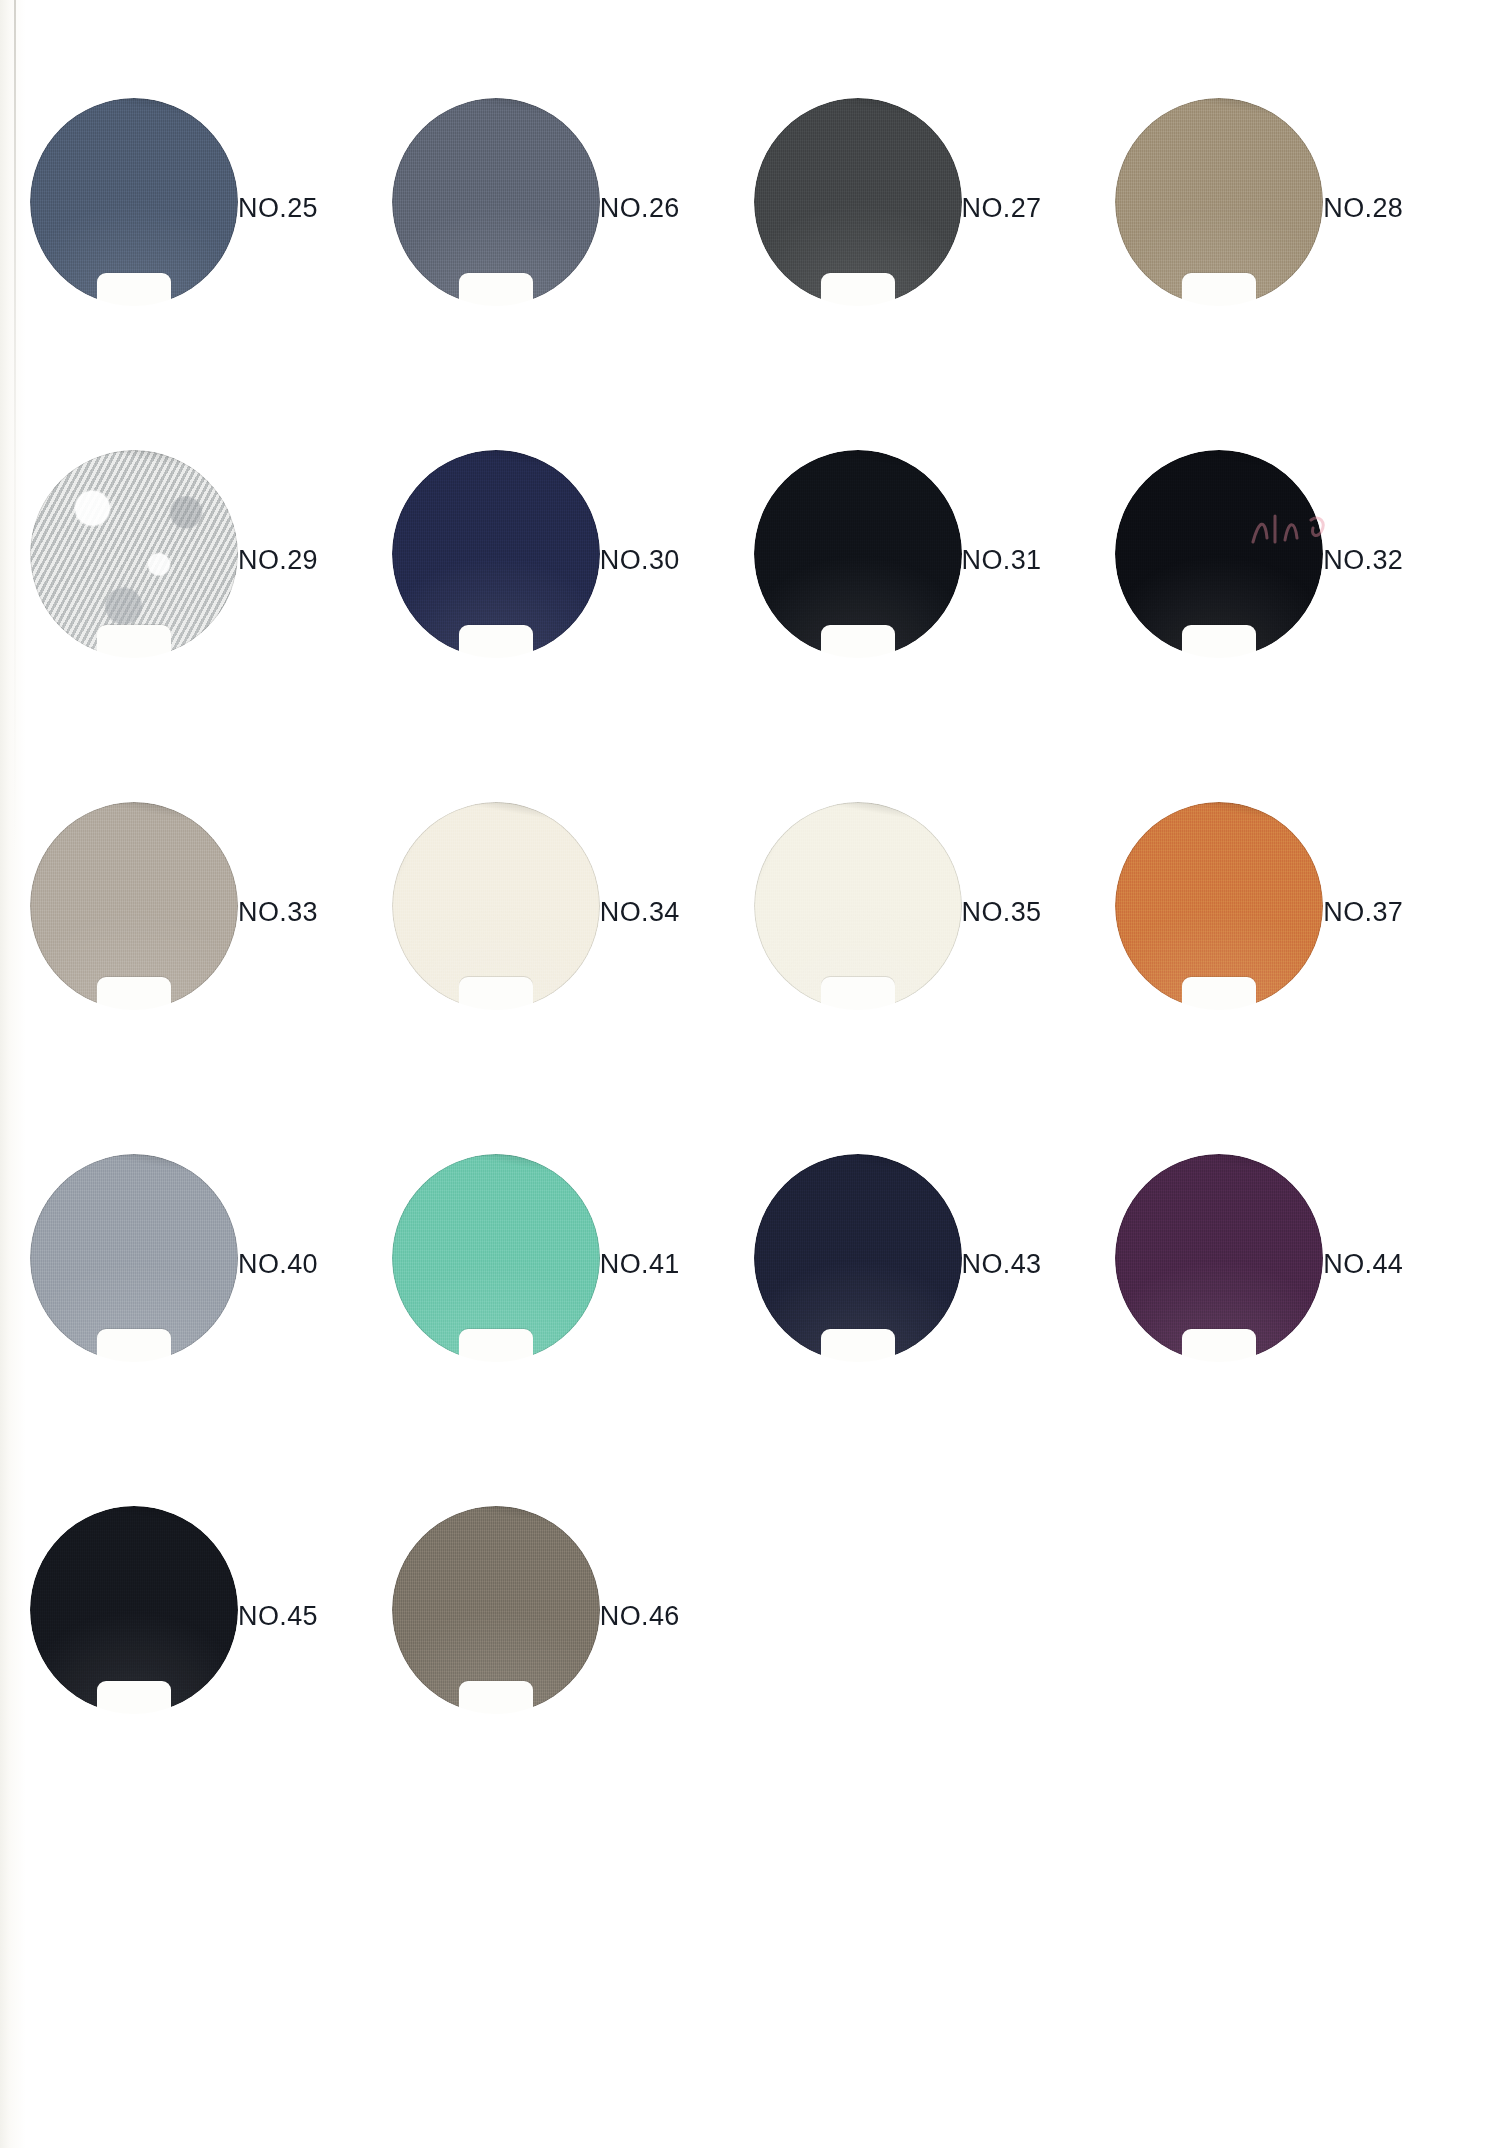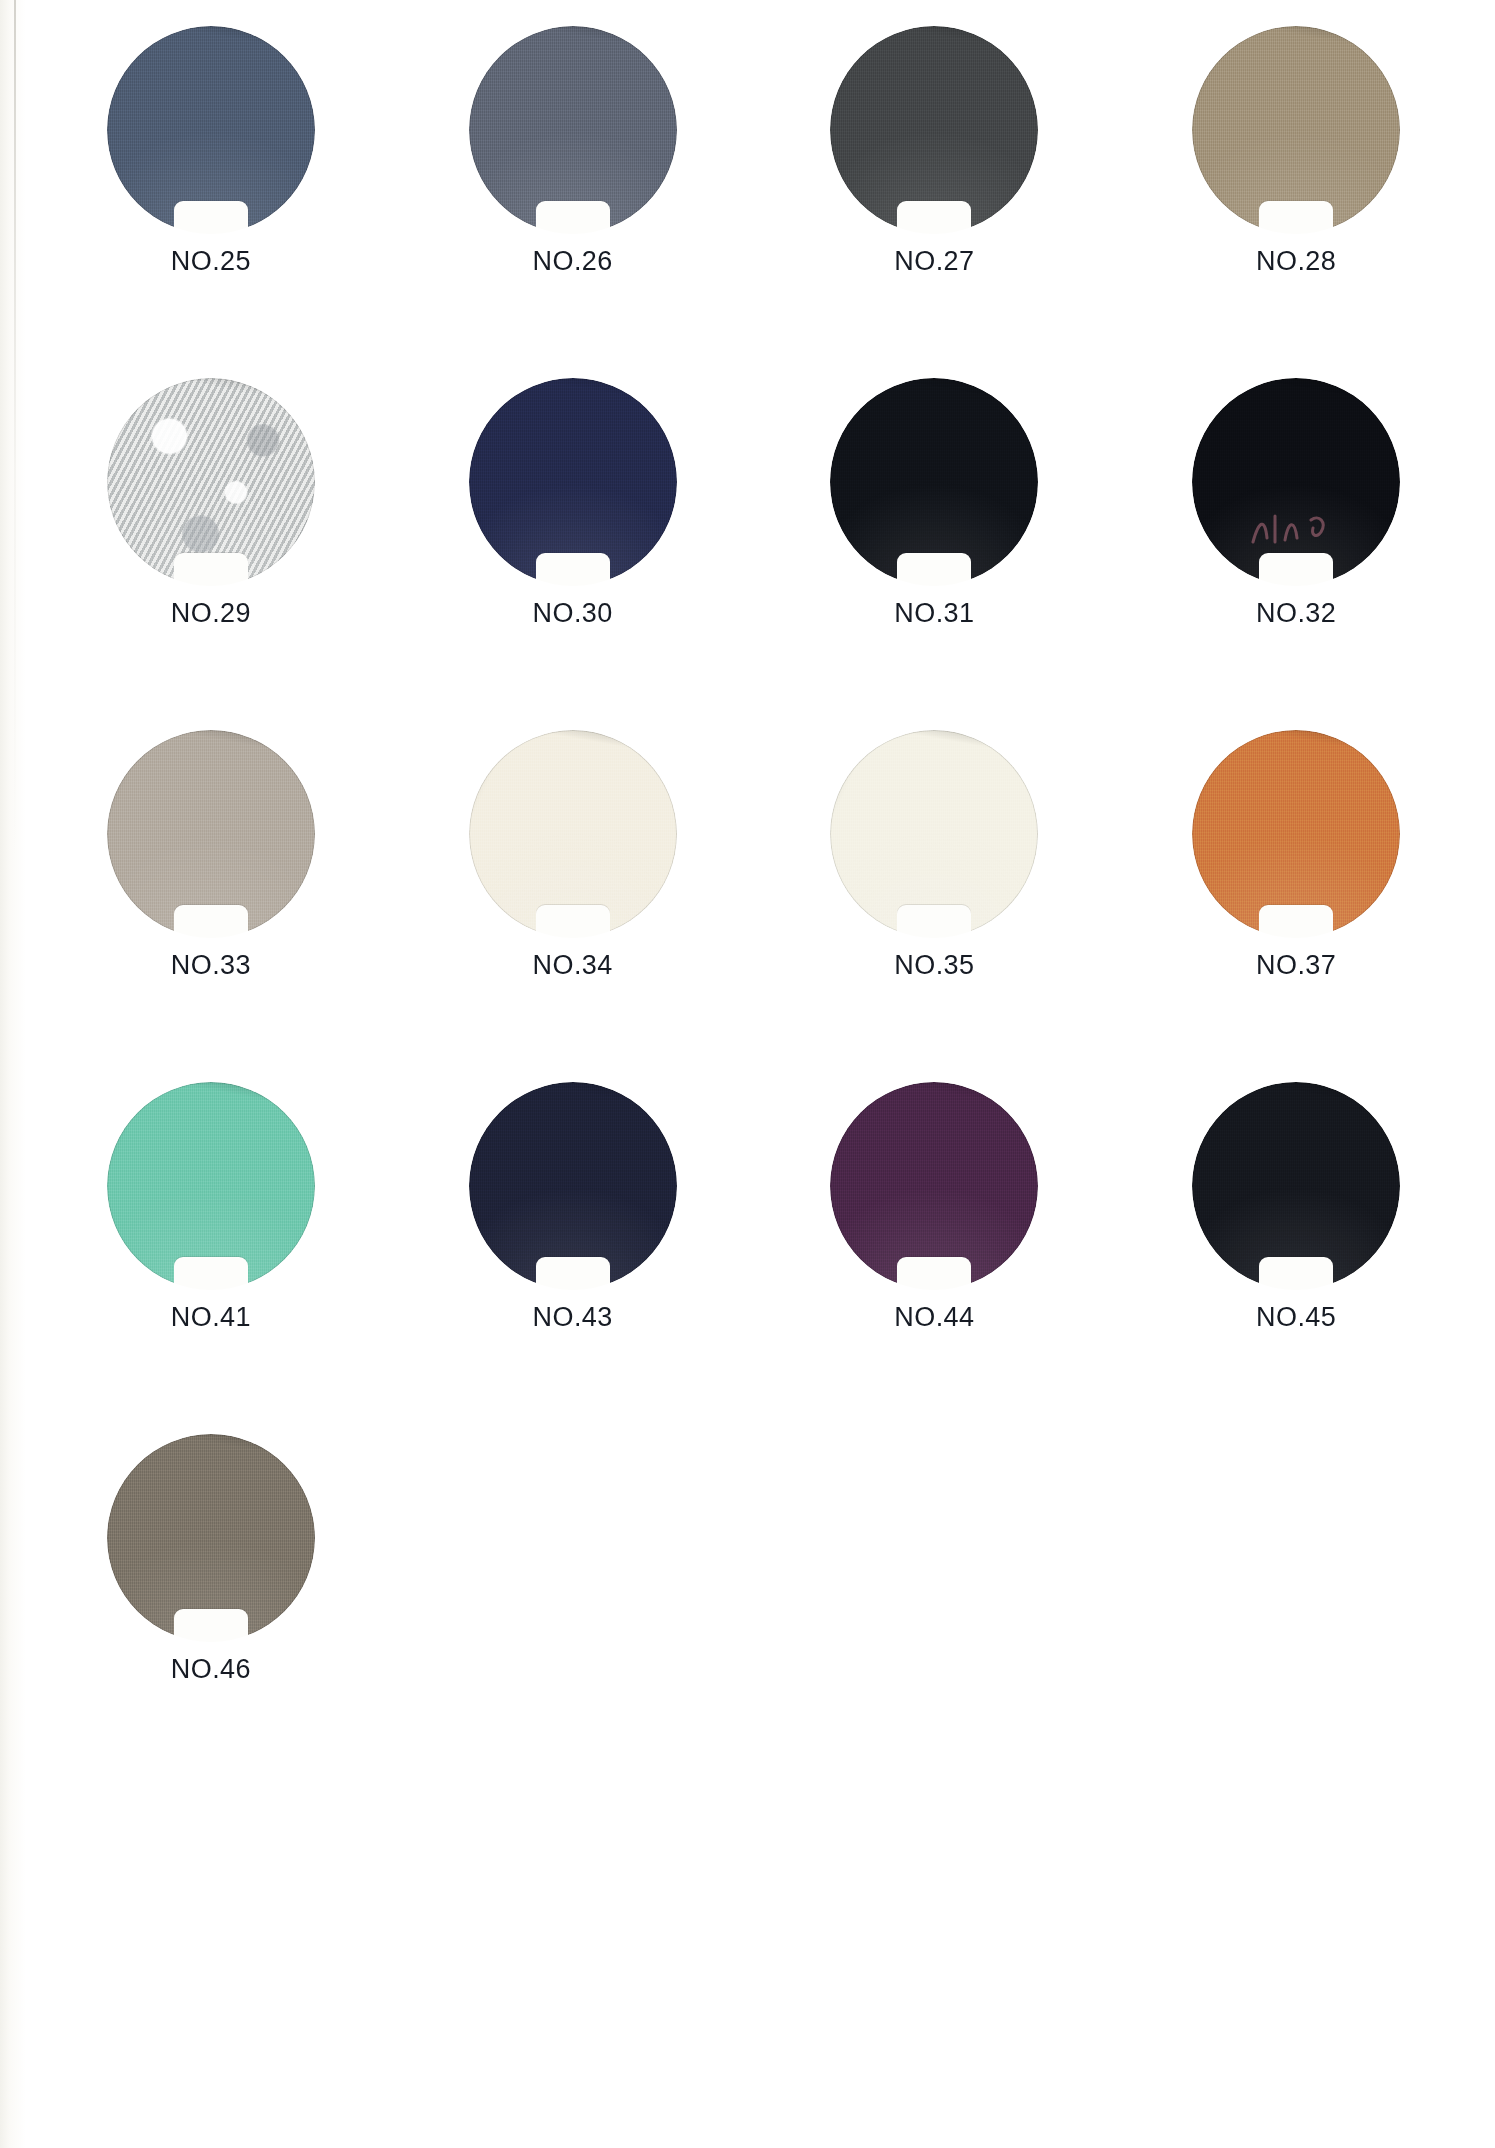--- a/index.html
+++ b/index.html
@@ -44,21 +44,21 @@
     display: grid;
     grid-template-columns: repeat(4, 1fr);
     grid-template-rows: repeat(6, 1fr);
     padding: 26px 18px 10px 30px;
     box-sizing: border-box;
   }
 
   .swatch-cell {
     position: relative;
     display: flex;
-    flex-direction: column;
+    flex-direction: row;
     align-items: center;
     justify-content: flex-start;
   }
 
   
   .swatch-disc {
     position: relative;
     width: 208px;
     height: 208px;
     border-radius: 50%;
@@ -247,20 +247,29 @@
       <div class="swatch-cell">
         <div class="swatch-disc" style="background: rgb(208, 122, 64);">
           <div class="weave"></div>
           <div class="rim-left"></div>
           <div class="rim"></div>
           <div class="notch"></div>
         </div>
         <div class="swatch-label">NO.37</div>
       </div>
       <div class="swatch-cell">
+        <div class="swatch-disc" style="background: rgb(154, 161, 171);">
+          <div class="weave"></div>
+          <div class="rim-left"></div>
+          <div class="rim"></div>
+          <div class="notch"></div>
+        </div>
+        <div class="swatch-label">NO.40</div>
+      </div>
+      <div class="swatch-cell">
         <div class="swatch-disc" style="background: rgb(111, 200, 174);">
           <div class="weave"></div>
           <div class="rim-left"></div>
           <div class="rim"></div>
           <div class="notch"></div>
         </div>
         <div class="swatch-label">NO.41</div>
       </div>
       <div class="swatch-cell">
         <div class="swatch-disc" style="background: rgb(30, 34, 56);">

